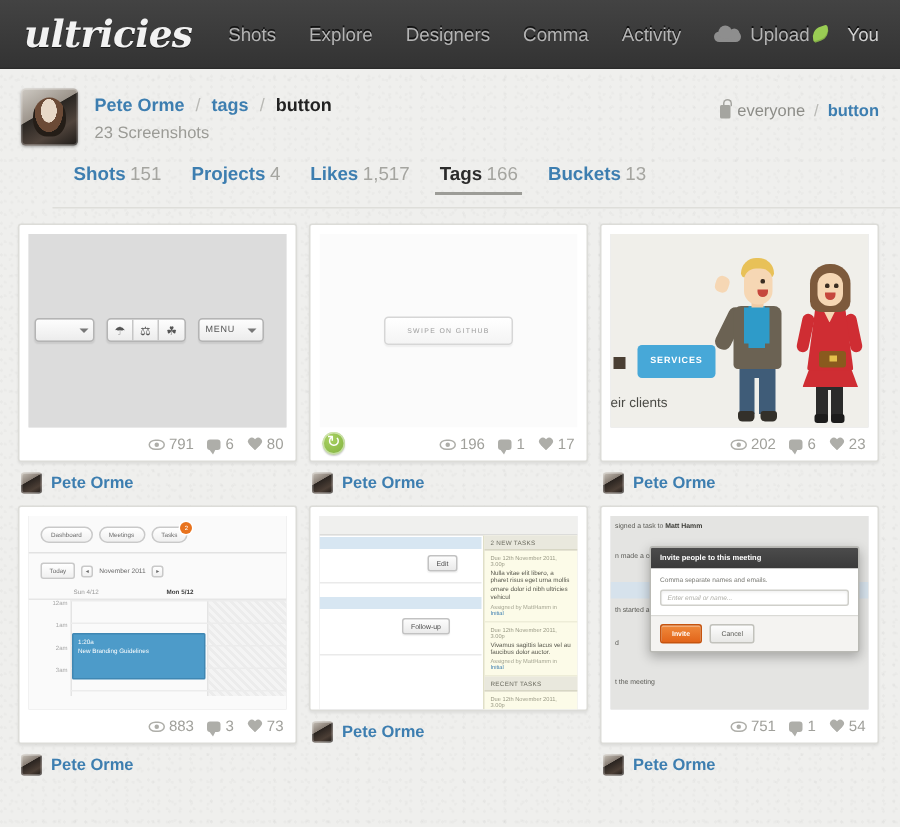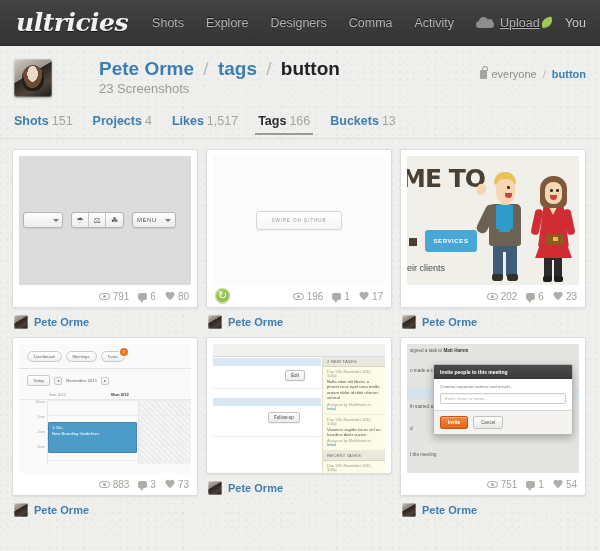--- a/index.html
+++ b/index.html
@@ -40,21 +40,21 @@
     letter-spacing: -.5px;
     text-shadow: 0 1px 0 rgba(0,0,0,.6);
     cursor: pointer;
   }
   .navlinks { display: flex; align-items: center; margin-left: 24px; }
   .navlink {
     color: #b4b4b4; font-size: 12.5px; margin-right: 22px;
     text-shadow: 0 -1px 0 rgba(0,0,0,.7);
     cursor: pointer; white-space: nowrap;
   }
-  .upload-item { display: flex; align-items: center; gap: 6px; text-decoration: underline; }
+  .upload-item { display: flex; align-items: center; gap: 6px; }
   .cloud-icon {
     width: 18px; height: 11px; position: relative; display: inline-block;
   }
   .cloud-icon::before {
     content:''; position: absolute; left: 0; bottom: 0;
     width: 18px; height: 7px; background: #8e8e8e; border-radius: 4px;
   }
   .cloud-icon::after {
     content:''; position: absolute; left: 3px; top: 0;
     width: 9px; height: 9px; background: #8e8e8e; border-radius: 50%;
@@ -81,46 +81,47 @@
     background: linear-gradient(150deg,#cfcbc4 0%,#9d958c 40%,#2a2622 41%,#50443c 70%,#1d1a17 100%);
     box-shadow: 0 1px 2px rgba(0,0,0,.3), inset 0 0 0 1px rgba(255,255,255,.25);
     flex: 0 0 auto; overflow: hidden; position: relative; cursor: pointer;
   }
   .avatar-lg::after {
     content:''; position:absolute; left:8px; top:6px; width:22px; height:26px;
     background: radial-gradient(ellipse at 48% 34%, #e8d9c8 0 32%, #6b4a36 33% 58%, #241d17 59% 100%);
     border-radius: 50% 50% 42% 42%;
   }
   .profile-text { margin-left: 11px; }
-  .crumbs { font-size: 19px; line-height: 19px; margin-left: 36px; }
+  .crumbs { font-size: 12px; line-height: 19px; }
   .crumb-link { color: #3d7eb0; font-weight: bold; cursor: pointer; }
   .crumb-sep { color: #b9b9b5; font-weight: normal; margin: 0 4px; }
   .crumb-cur { color: #222; font-weight: bold; }
-  .shot-count { font-size: 13px; color: #9b9b96; margin-top: 3px; margin-left: 36px; }
+  .shot-count { font-size: 11px; color: #9b9b96; margin-top: 3px; }
   .visibility {
     position: absolute; right: 14px; top: 22px;
     font-size: 11px; color: #8d8d88; display: flex; align-items: center; gap: 4px;
   }
   .lock-icon {
     width: 7px; height: 9px; background: #a5a5a0; border-radius: 1px;
     position: relative; display: inline-block;
   }
   .lock-icon::before {
     content:''; position:absolute; left:1.5px; top:-3.5px; width:4px; height:4px;
     border: 1.4px solid #a5a5a0; border-bottom: none;
     border-radius: 3px 3px 0 0;
   }
   .vis-link { color: #3d7eb0; font-weight: bold; cursor: pointer; }
   .vis-sep { color: #b9b9b5; margin: 0 2px; }
 
   
   .tabs {
-    display: flex; align-items: center; gap: 20px;
+    display: flex; align-items: flex-start; gap: 20px;
     padding: 0 14px; height: 30px;
     border-bottom: 1px solid #dededa;
+    margin-left: 35px;
   }
   .tab {
     font-size: 12.5px; color: #3d7eb0; font-weight: bold;
     padding-bottom: 6px; cursor: pointer; white-space: nowrap;
     position: relative;
   }
   .tab .cnt { color: #a5a5a0; font-weight: normal; margin-left: 3px; }
   .tab.active { color: #2b2b2b; }
   .tab.active::after {
     content:''; position: absolute; left: -3px; right: -3px; bottom: -1px;
@@ -497,21 +498,20 @@
       <span class="avatar-sm"></span>
       <span class="author-name">Pete Orme</span>
     </div>
   </div>
 
   <div class="card">
     <div class="shot-frame">
       <div class="shot-img">
         <div class="s3">
           <div class="s3-head">
-            <div>ME TO</div>
           </div>
           <div class="s3-sq"></div>
           <div class="s3-svcbtn">SERVICES</div>
           <div class="s3-sub">eir clients</div>
           <div class="man">
             <div class="m-arm"></div>
               <div class="m-hand"></div>
             <div class="m-legs"></div>
               <div class="m-gap"></div>
             <div class="m-shoeL"></div>

